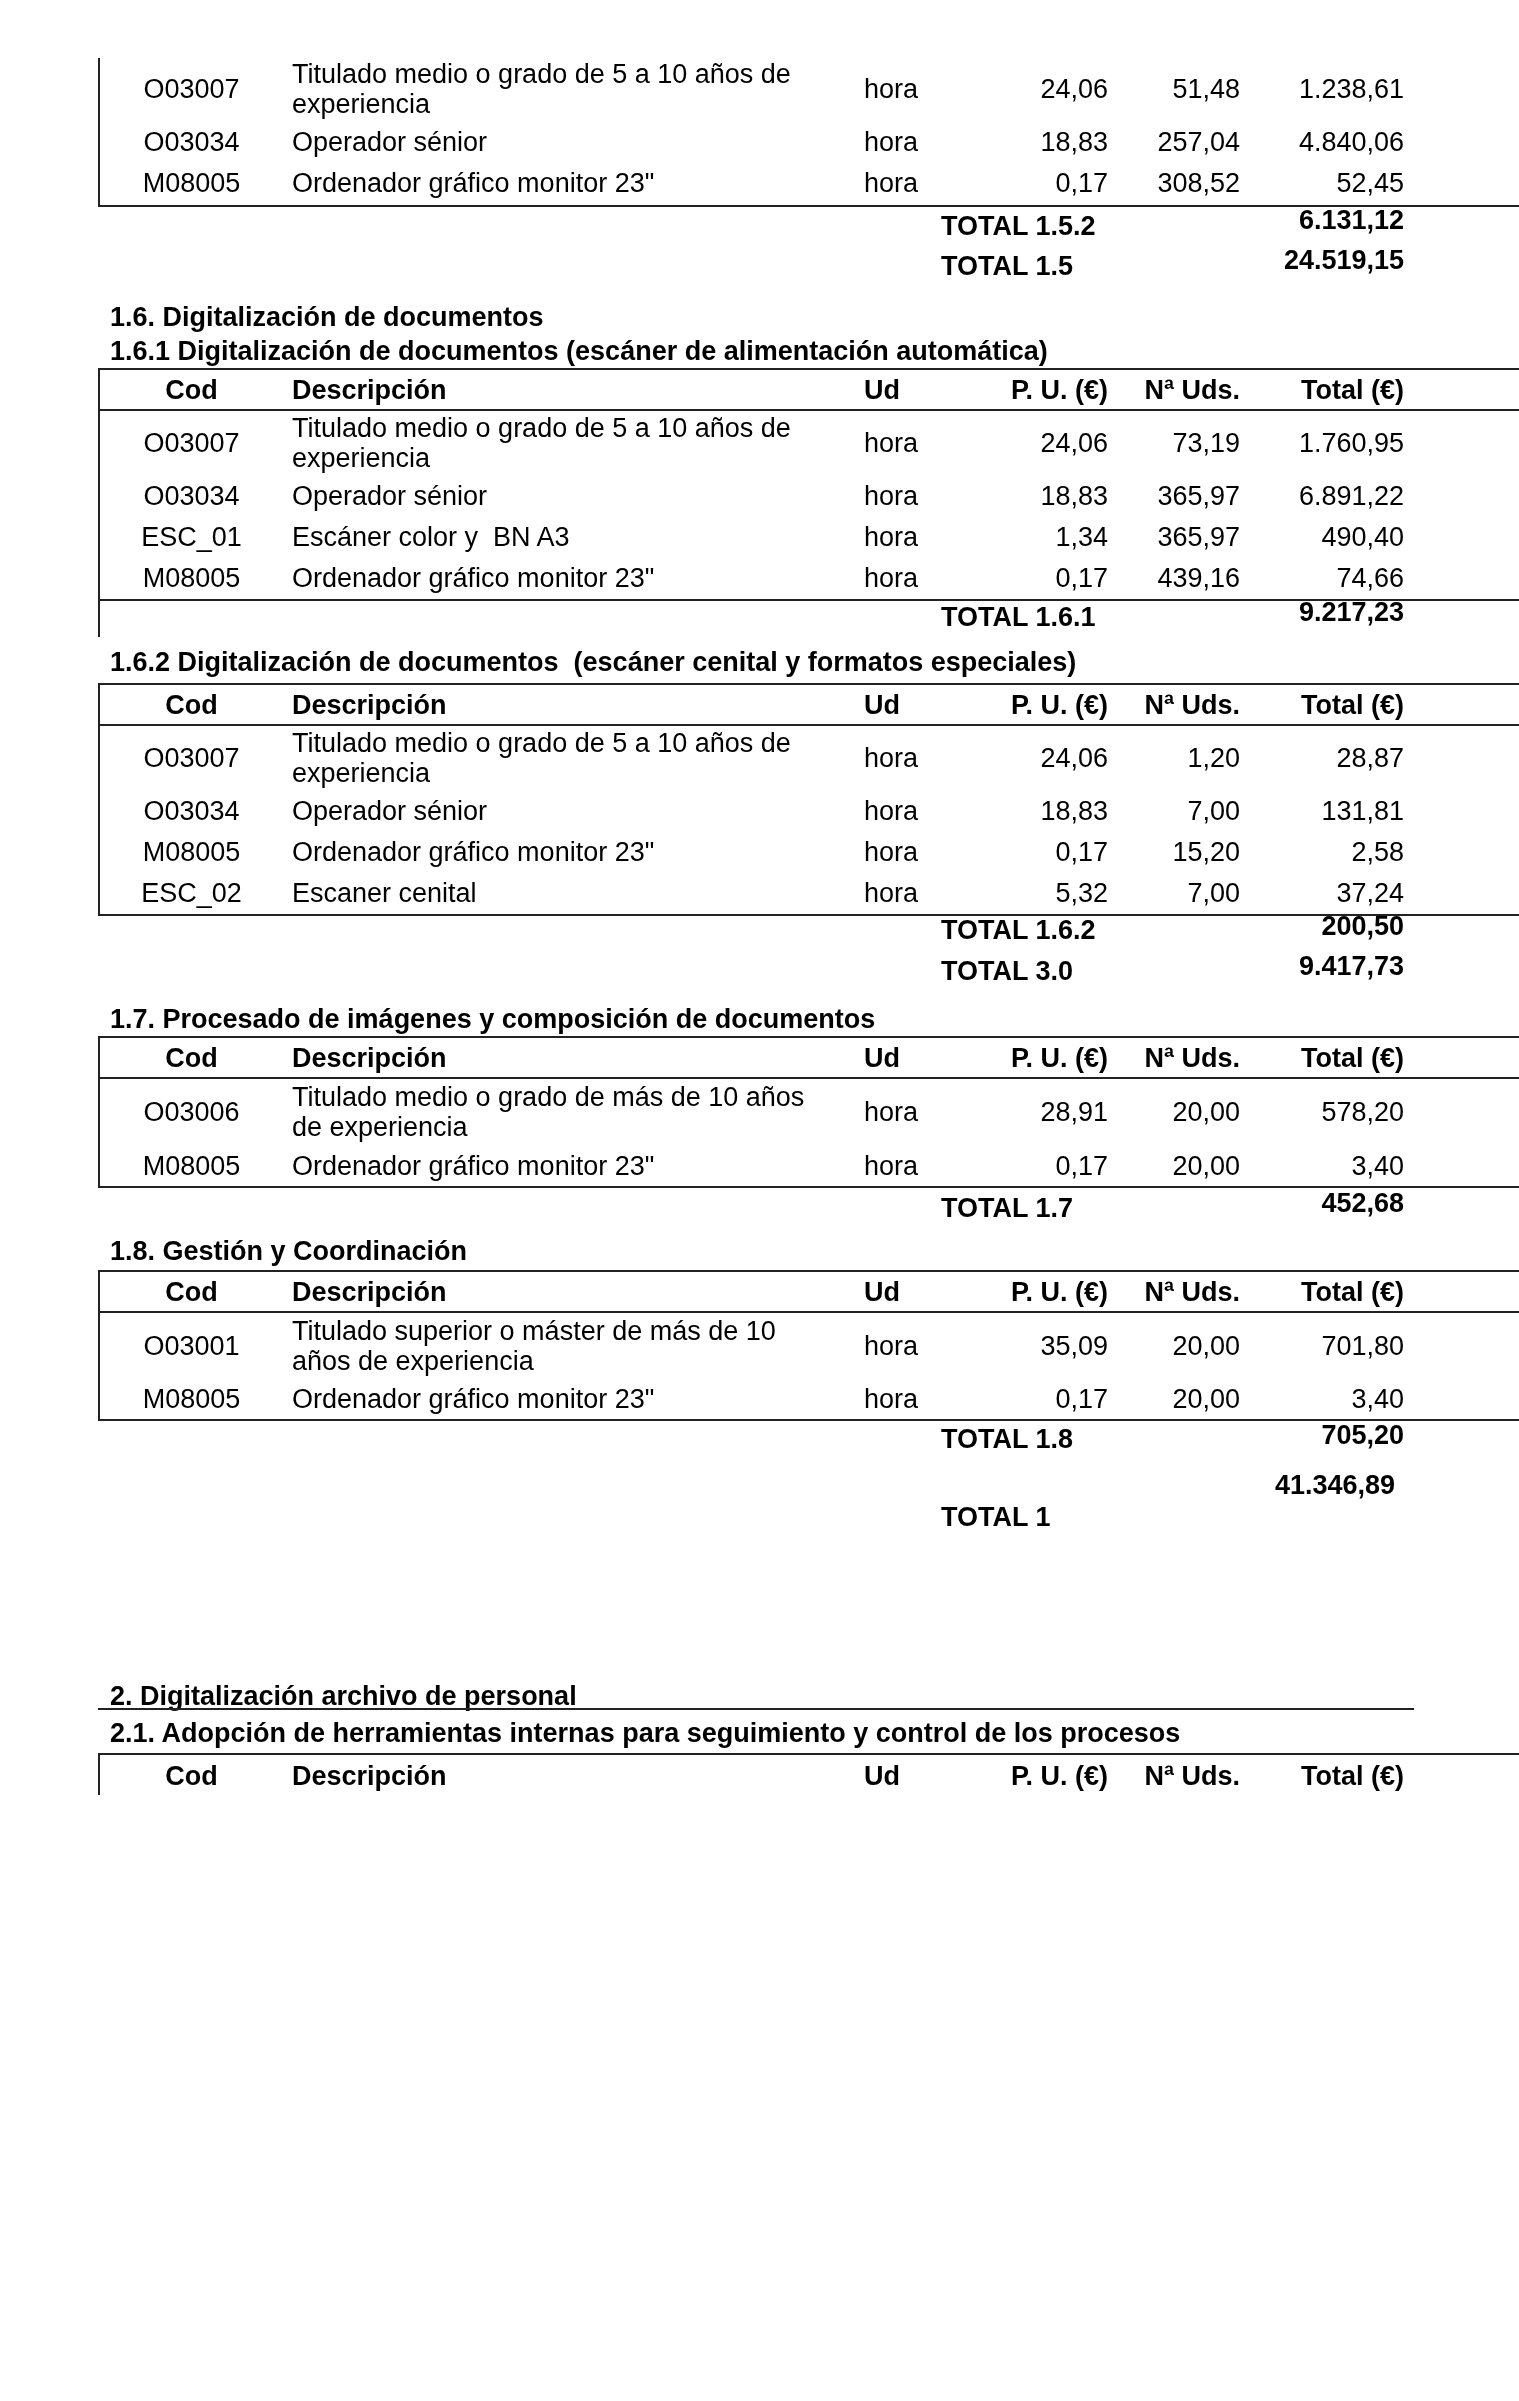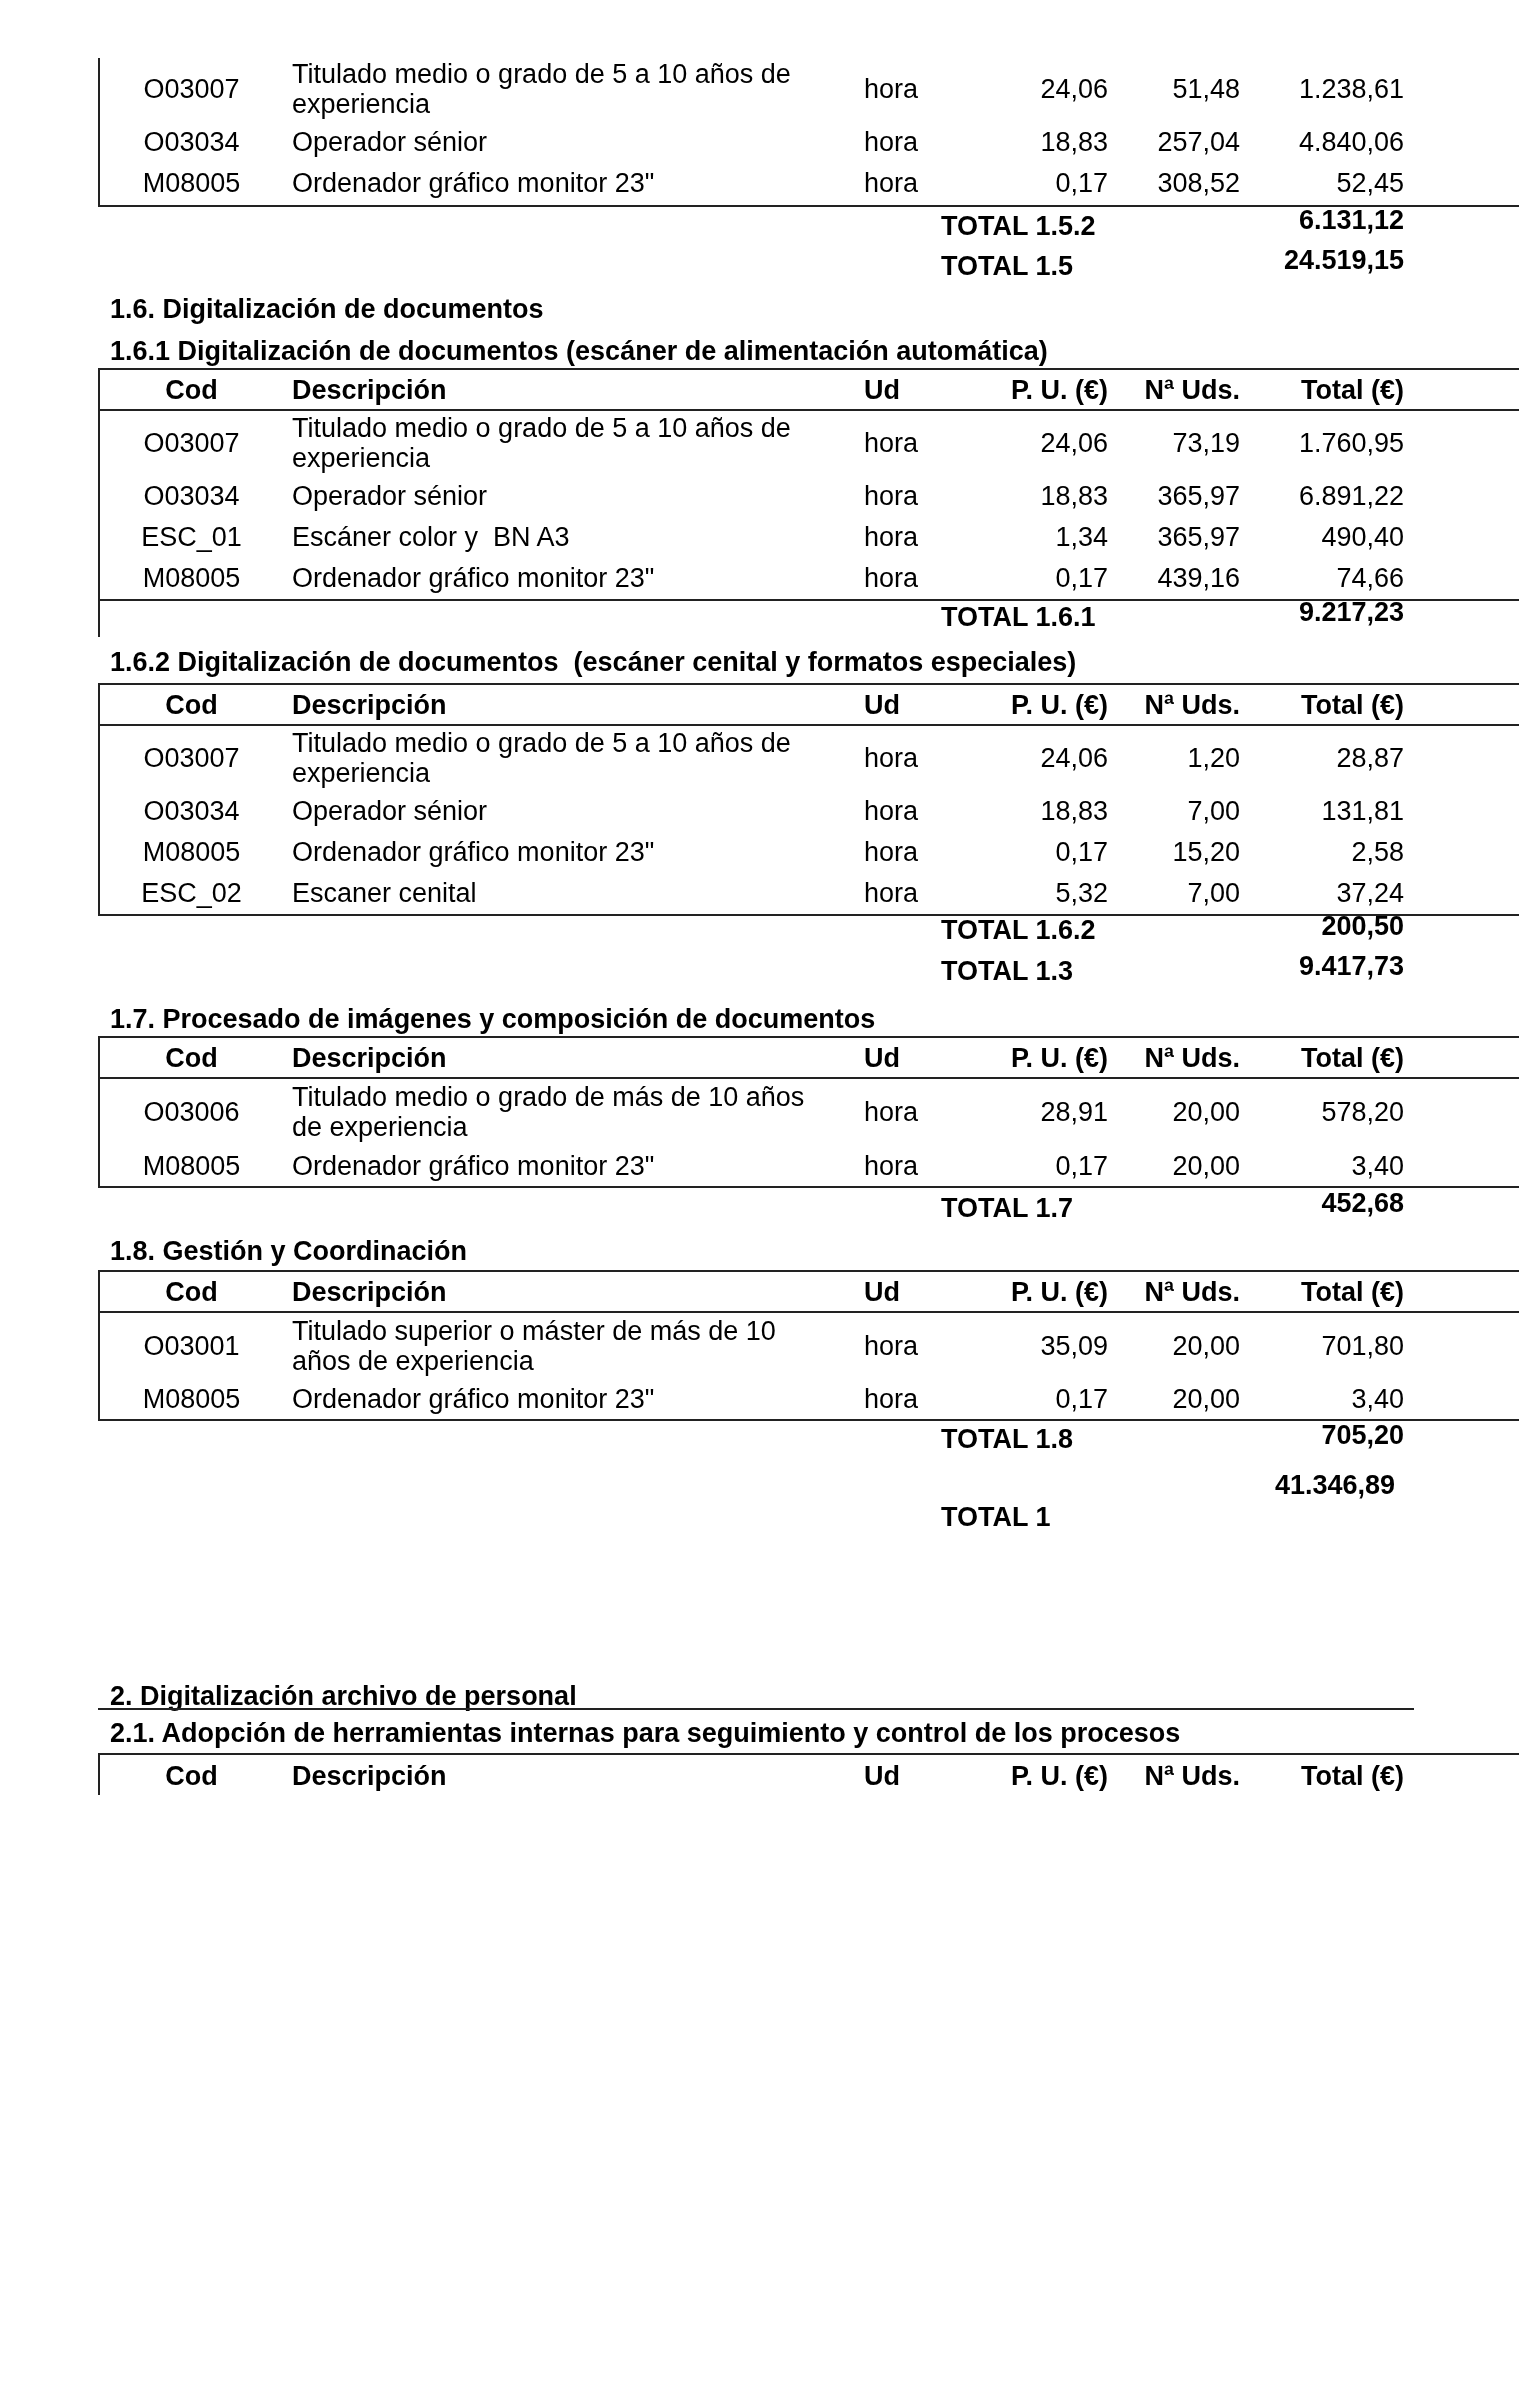--- a/index.html
+++ b/index.html
@@ -51,21 +51,21 @@
     <div class="cell c-pu">0,17</div>
     <div class="cell c-n">308,52</div>
     <div class="cell c-tot">52,45</div>
   </div>
 </div>
 <div class="total-label" style="top:211px;">TOTAL 1.5.2</div>
 <div class="total-value" style="top:205px;">6.131,12</div>
 <div class="total-label" style="top:251px;">TOTAL 1.5</div>
 <div class="total-value" style="top:245px;">24.519,15</div>
 
-<div class="h" style="top:294px;">1.6. Digitalización de documentos</div>
+<div class="h" style="top:302px;">1.6. Digitalización de documentos</div>
 <div class="h" style="top:336px;">1.6.1 Digitalización de documentos (escáner de alimentación automática)</div>
 
 <div class="tbl" style="top:368px; height:233px;">
   <div class="hdr">
     <div class="cell c-cod">Cod</div>
     <div class="cell c-desc">Descripción</div>
     <div class="cell c-ud">Ud</div>
     <div class="cell c-pu">P. U. (€)</div>
     <div class="cell c-n">Nª Uds.</div>
     <div class="cell c-tot">Total (€)</div>
@@ -146,21 +146,21 @@
     <div class="cell c-cod">ESC_02</div>
     <div class="cell c-desc">Escaner cenital</div>
     <div class="cell c-ud">hora</div>
     <div class="cell c-pu">5,32</div>
     <div class="cell c-n">7,00</div>
     <div class="cell c-tot">37,24</div>
   </div>
 </div>
 <div class="total-label" style="top:915px;">TOTAL 1.6.2</div>
 <div class="total-value" style="top:911px;">200,50</div>
-<div class="total-label" style="top:956px;">TOTAL 1.3</div>
+<div class="total-label" style="top:956px;">TOTAL 3.0</div>
 <div class="total-value" style="top:951px;margin-left:46px;">9.417,73</div>
 
 <div class="h" style="top:1004px;">1.7. Procesado de imágenes y composición de documentos</div>
 <div class="tbl" style="top:1036px; height:152px;">
   <div class="hdr">
     <div class="cell c-cod">Cod</div>
     <div class="cell c-desc">Descripción</div>
     <div class="cell c-ud">Ud</div>
     <div class="cell c-pu">P. U. (€)</div>
     <div class="cell c-n">Nª Uds.</div>

